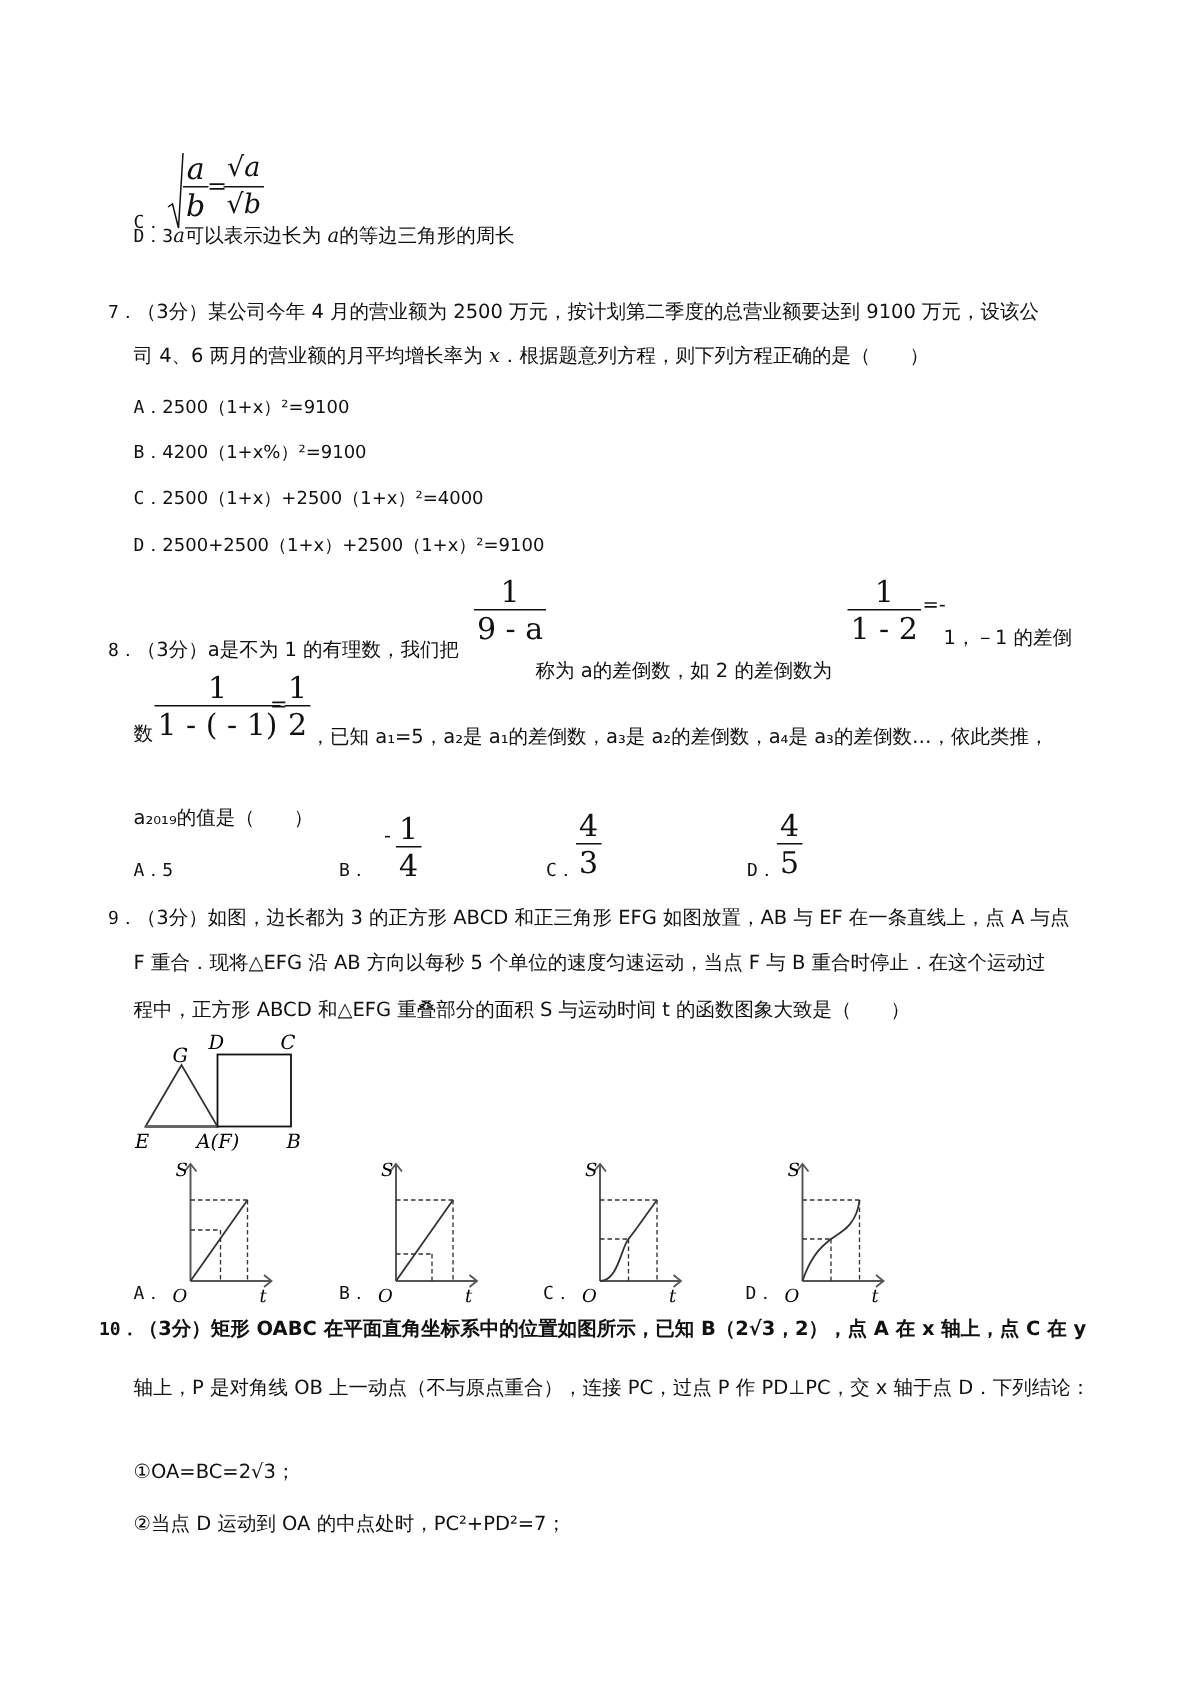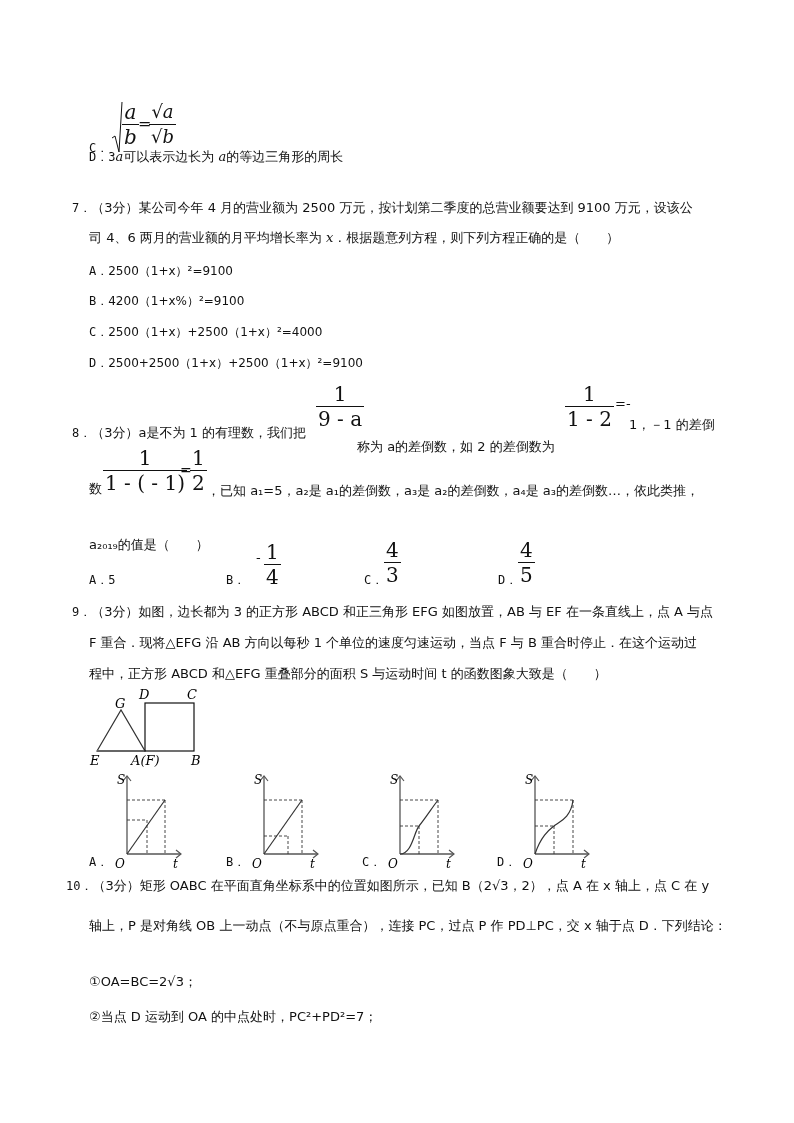--- a/index.html
+++ b/index.html
@@ -109,21 +109,21 @@
   <span class="mono" style="position:absolute; left:0; top:34px;">D．</span>
   <span class="frac" style="position:absolute; left:20px; top:0;">
     <span class="num">4</span>
     <span class="den">5</span>
   </span>
 </div>
 
 <div class="qline" style="top:603px;">
   <span class="mono">9．</span><span>（3分）</span><span>如图，边长都为 3 的正方形 ABCD 和正三角形 EFG 如图放置，AB 与 EF 在一条直线上，点 A 与点</span>
 </div>
-<div class="line" style="top:634px;"><span>F 重合．现将△EFG 沿 AB 方向以每秒 1 个单位的速度匀速运动，当点 F 与 B 重合时停止．在这个运动过</span></div>
+<div class="line" style="top:634px;"><span>F 重合．现将△EFG 沿 AB 方向以每秒 5 个单位的速度匀速运动，当点 F 与 B 重合时停止．在这个运动过</span></div>
 <div class="line" style="top:665px;"><span>程中，正方形 ABCD 和△EFG 重叠部分的面积 S 与运动时间 t 的函数图象大致是（　　）</span></div>
 
 <svg class="abs" style="left:85px; top:685px;" width="130" height="85">
   <polygon points="12,66 36,25 60,66" fill="none" stroke="#333" stroke-width="1.2"></polygon>
   <line x1="12" y1="66" x2="60" y2="66" stroke="#666" stroke-width="2"></line>
   <rect x="60" y="18" width="49" height="48" fill="none" stroke="#111" stroke-width="1.2"></rect>
   <text x="30" y="23" font-size="13">G</text>
   <text x="54" y="14" font-size="13">D</text>
   <text x="102" y="14" font-size="13">C</text>
   <text x="5" y="80" font-size="13">E</text>
@@ -195,18 +195,18 @@
         <line x1="24" y1="54" x2="43" y2="54" stroke="#333" stroke-width="0.9" stroke-dasharray="3,2" fill="none"></line>
         <line x1="43" y1="54" x2="43" y2="82" stroke="#333" stroke-width="0.9" stroke-dasharray="3,2" fill="none"></line>
         <path d="M24,82 C30,64 38,58 43,54 S60,46 62,28" fill="none" stroke="#333" stroke-width="1.2"></path>
         <text x="14" y="12" font-size="12">S</text>
         <text x="70" y="96" font-size="12">t</text>
         <text x="12" y="96" font-size="12">O</text>
       </svg>
     </div>
   </div>
 
-<div class="qline" style="top:877px; left:66px;">
+<div class="qline" style="top:877px; left:66px;font-weight:bold;">
   <span class="mono">10．</span><span>（3分）</span><span>矩形 OABC 在平面直角坐标系中的位置如图所示，已知 B（2√3，2），点 A 在 x 轴上，点 C 在 y</span>
 </div>
 <div class="line" style="top:917px;"><span>轴上，P 是对角线 OB 上一动点（不与原点重合），连接 PC，过点 P 作 PD⊥PC，交 x 轴于点 D．下列结论：</span></div>
 <div class="line" style="top:973px;text-align:center;"><span>①OA=BC=2√3；</span></div>
 <div class="line" style="top:1008px;"><span>②当点 D 运动到 OA 的中点处时，PC²+PD²=7；</span></div>
 
 </body></html>

